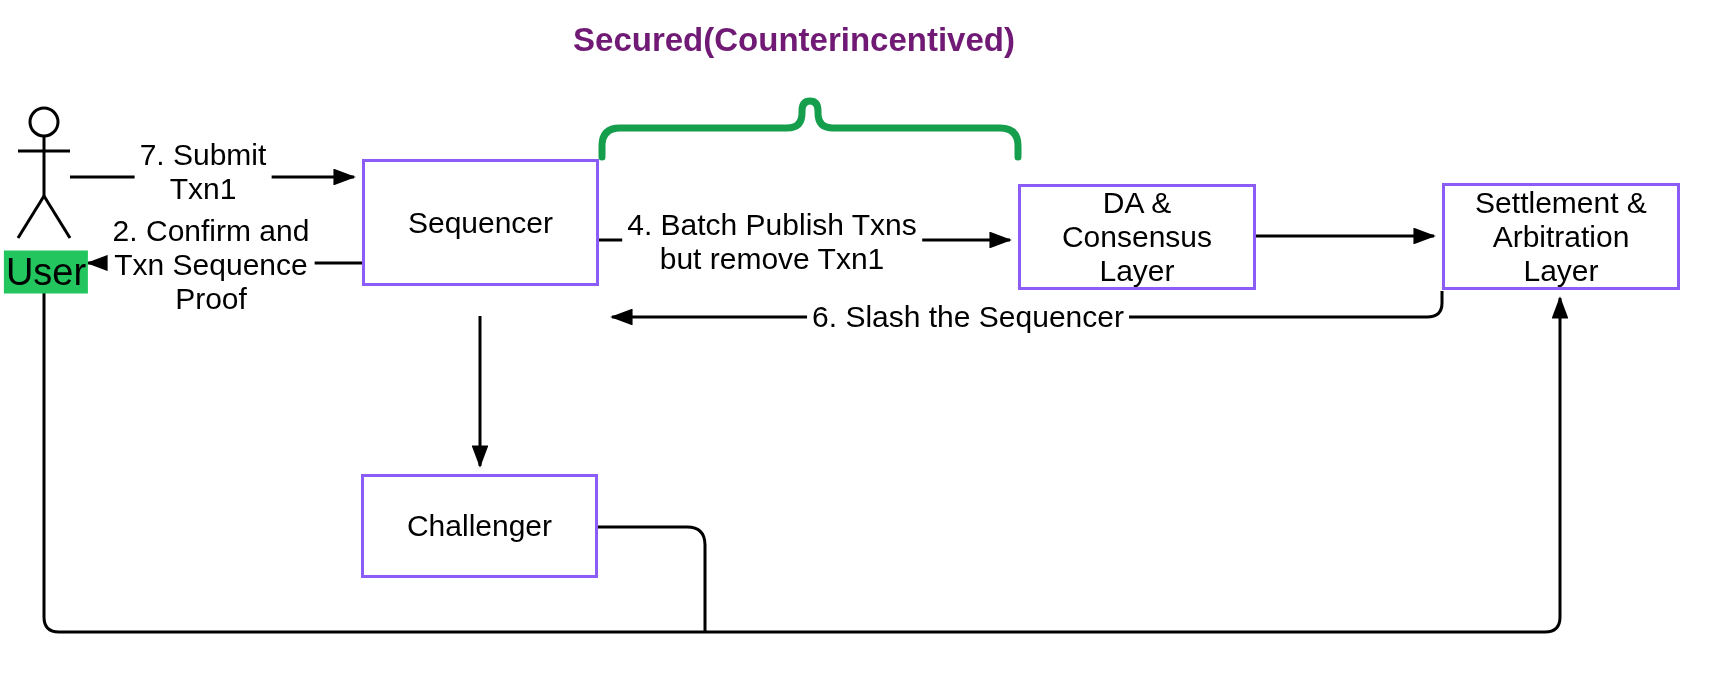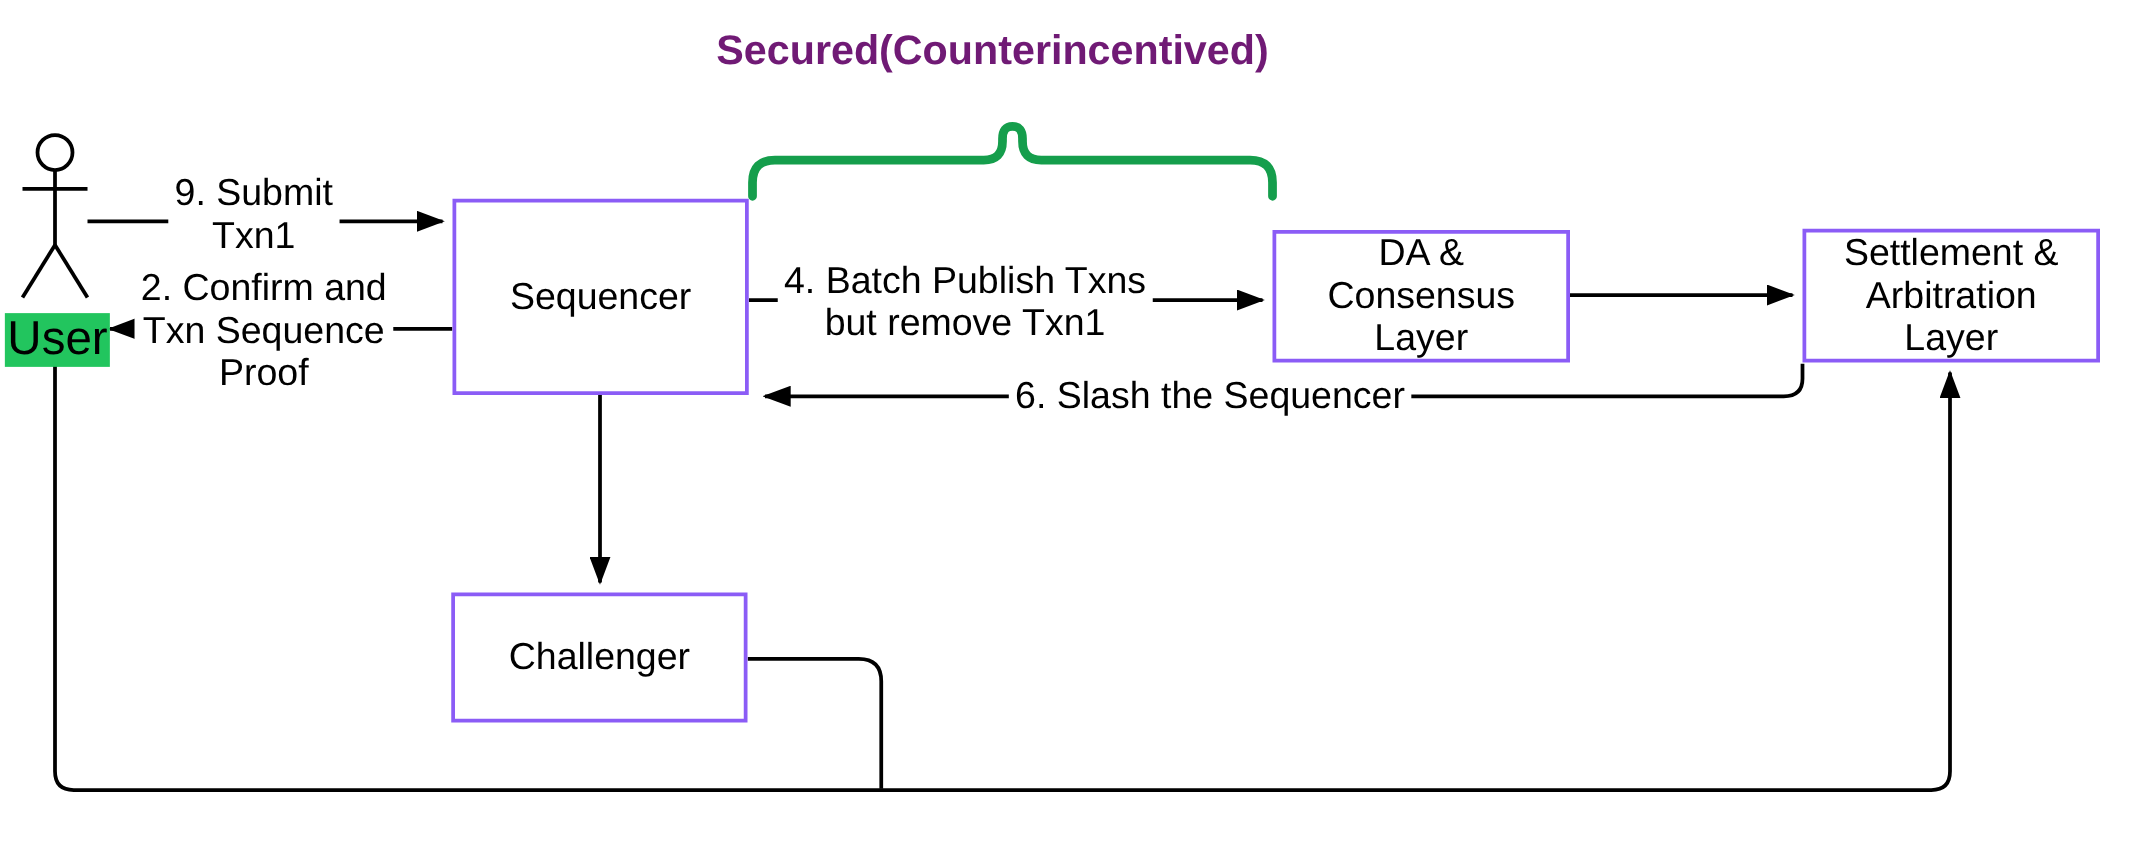--- a/index.html
+++ b/index.html
@@ -50,21 +50,21 @@
     position: absolute;
     left: 46px;
     top: 272px;
     transform: translate(-50%, -50%);
     font-size: 38px;
     background: #22c55e;
     padding: 0 2px;
     text-align: center;
   }
   
-  .box-sequencer  { left: 362px;  top: 159px; width: 237px; height: 157px; }
+  .box-sequencer  { left: 362px;  top: 159px; width: 237px; height: 127px; }
   .box-da         { left: 1018px; top: 184px; width: 238px; height: 106px; }
   .box-settlement { left: 1442px; top: 183px; width: 238px; height: 107px; }
   .box-challenger { left: 361px;  top: 474px; width: 237px; height: 104px; }
   
   .el-1 { left: 203px;  top: 172px; }
   .el-2 { left: 211px;  top: 265px; }
   .el-3 { left: 486px;  top: 393px; }
   .el-4 { left: 772px;  top: 242px; }
   .el-5 { left: 1134px; top: 633px; }
   .el-6 { left: 968px;  top: 317px; }
@@ -124,21 +124,21 @@
   </div>
   <div class="node-box box-settlement">
     <span>Settlement &amp;
 Arbitration
 Layer</span>
   </div>
   <div class="node-box box-challenger">
     <span>Challenger</span>
   </div>
 
-  <div class="edge-label el-1">9. Submit
+  <div class="edge-label el-1">7. Submit
 Txn1</div>
   <div class="edge-label el-2">2. Confirm and
 Txn Sequence
 Proof</div>
   <div class="edge-label el-4">4. Batch Publish Txns
 but remove Txn1</div>
   <div class="edge-label el-6">6. Slash the Sequencer</div>
 
 </div>
 

